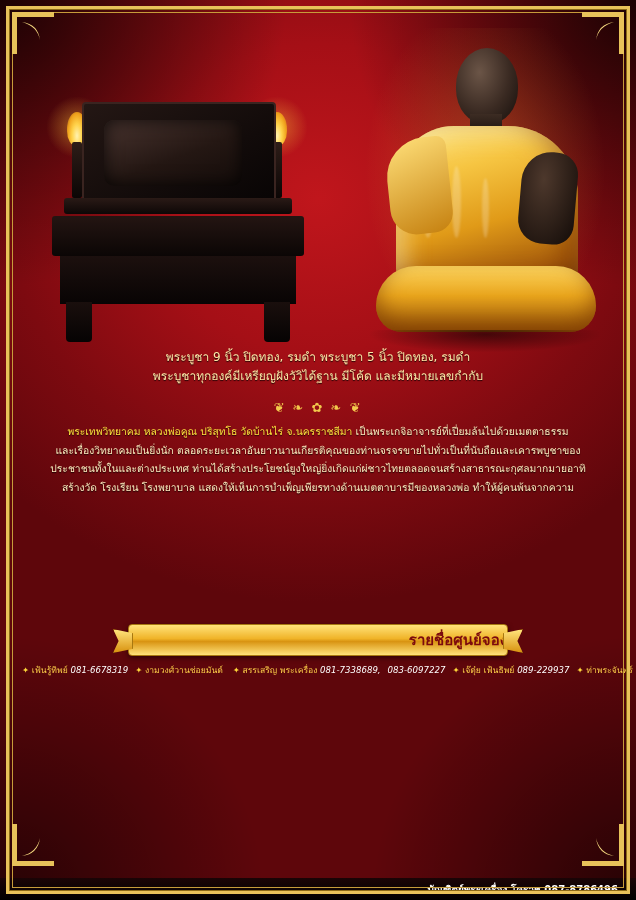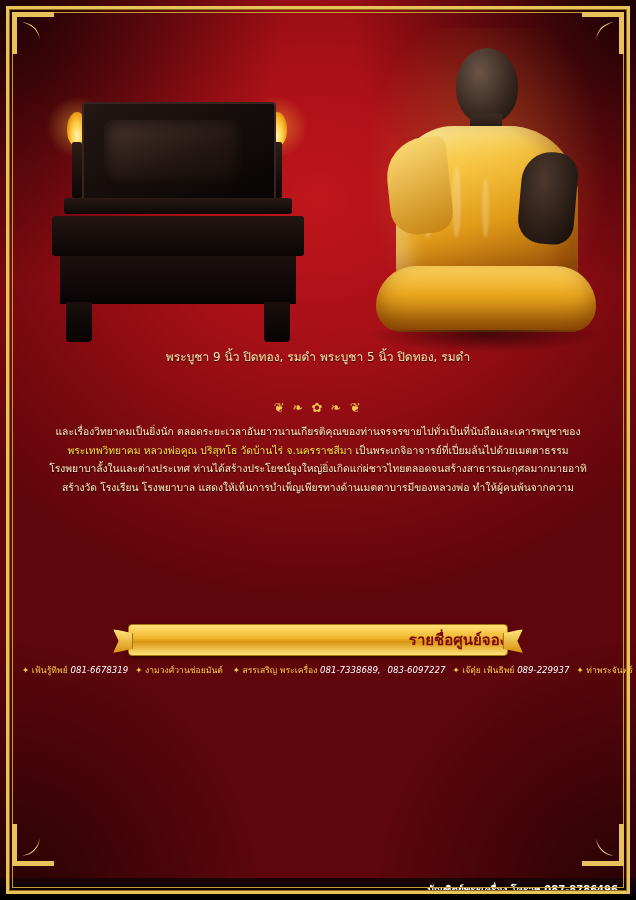--- a/index.html
+++ b/index.html
@@ -248,30 +248,31 @@
       </div>
       <div class="shoulderL"></div>
       <div class="arm"></div>
       <div class="lap"></div>
       <div class="base"></div>
     </div>
   </div>
 
   <div class="caption">
     <div>พระบูชา 9 นิ้ว ปิดทอง, รมดำ พระบูชา 5 นิ้ว ปิดทอง, รมดำ</div>
+    <div>พระบูชาทุกองค์มีเหรียญฝังวัวิได้ฐาน มีโค้ด และมีหมายเลขกำกับ</div>
   </div>
 
   <div class="ornament">❦ ❧ ✿ ❧ ❦</div>
 
   <div class="body-text">
-    <p>และเรื่องวิทยาคมเป็นยิ่งนัก  ตลอดระยะเวลาอันยาวนานเกียรติคุณของท่านจรจรขายไปทั่วเป็นที่นับถือและเคารพบูชาของ</p>
     <p>
       <span class="hl-yellow">พระเทพวิทยาคม หลวงพ่อคูณ ปริสุทโธ วัดบ้านไร่ จ.นครราชสีมา</span><span> เป็นพระเกจิอาจารย์ที่เปี่ยมล้นไปด้วยเมตตาธรรม</span>
     </p>
-    <p>โรงพยาบาลั้งในและต่างประเทศ   ท่านได้สร้างประโยชน์ยูงใหญ่ยิ่งเกิดแก่ผ่ชาวไทยตลอดจนสร้างสาธารณะกุศลมากมายอาทิ</p>
+    <p>และเรื่องวิทยาคมเป็นยิ่งนัก  ตลอดระยะเวลาอันยาวนานเกียรติคุณของท่านจรจรขายไปทั่วเป็นที่นับถือและเคารพบูชาของ</p>
+    <p>ประชาชนทั้งในและต่างประเทศ   ท่านได้สร้างประโยชน์ยูงใหญ่ยิ่งเกิดแก่ผ่ชาวไทยตลอดจนสร้างสาธารณะกุศลมากมายอาทิ</p>
     <p>สร้างวัด โรงเรียน โรงพยาบาล  แสดงให้เห็นการบำเพ็ญเพียรทางด้านเมตตาบารมีของหลวงพ่อ ทำให้ผู้คนพ้นจากความ</p>
   </div>
 
   <div class="banner">
     <span>รายชื่อศูนย์จอง</span>
   </div>
 
   <div class="list">
     <div class="row" id="dealer-rows"><span style="white-space: nowrap; margin-right: 7px;"><span class="star">✦ </span><span class="name">เฟ้นรู้ทิพย์</span> <span class="phone">081-6678319</span></span><span style="white-space: nowrap; margin-right: 7px;"><span class="star">✦ </span><span class="name">งามวงศ์วานช่อยมันต์</span> </span><span style="white-space: nowrap; margin-right: 7px;"><span class="star">✦ </span><span class="name">สรรเสริญ พระเครื่อง</span> <span class="phone">081-7338689,</span></span><span style="white-space: nowrap; margin-right: 7px;"><span class="phone">083-6097227</span></span><span style="white-space: nowrap; margin-right: 7px;"><span class="star">✦ </span><span class="name">เจ๊ตุ๋ย เฟ้นธิพย์</span> <span class="phone">089-229937</span></span><span style="white-space: nowrap; margin-right: 7px;"><span class="star">✦ </span><span class="name">ท่าพระจันทร์ อ้อ ท่าพระจันทร์</span> </span></div>
   </div>

